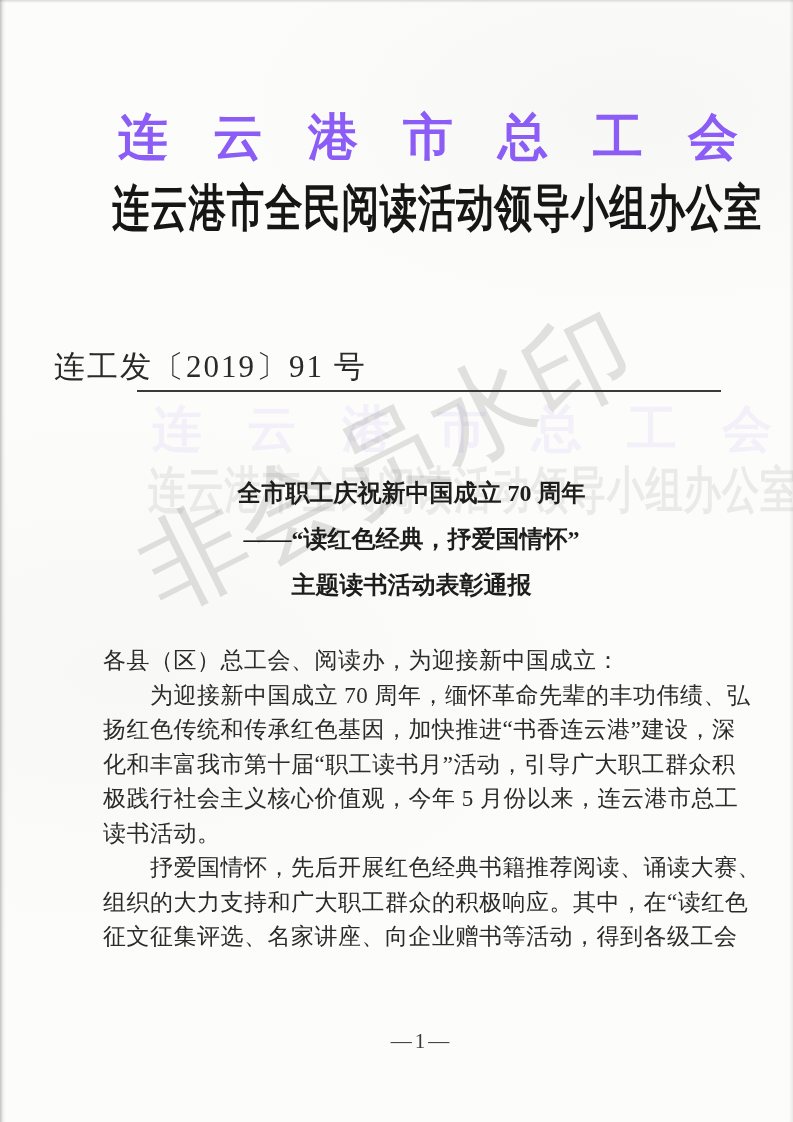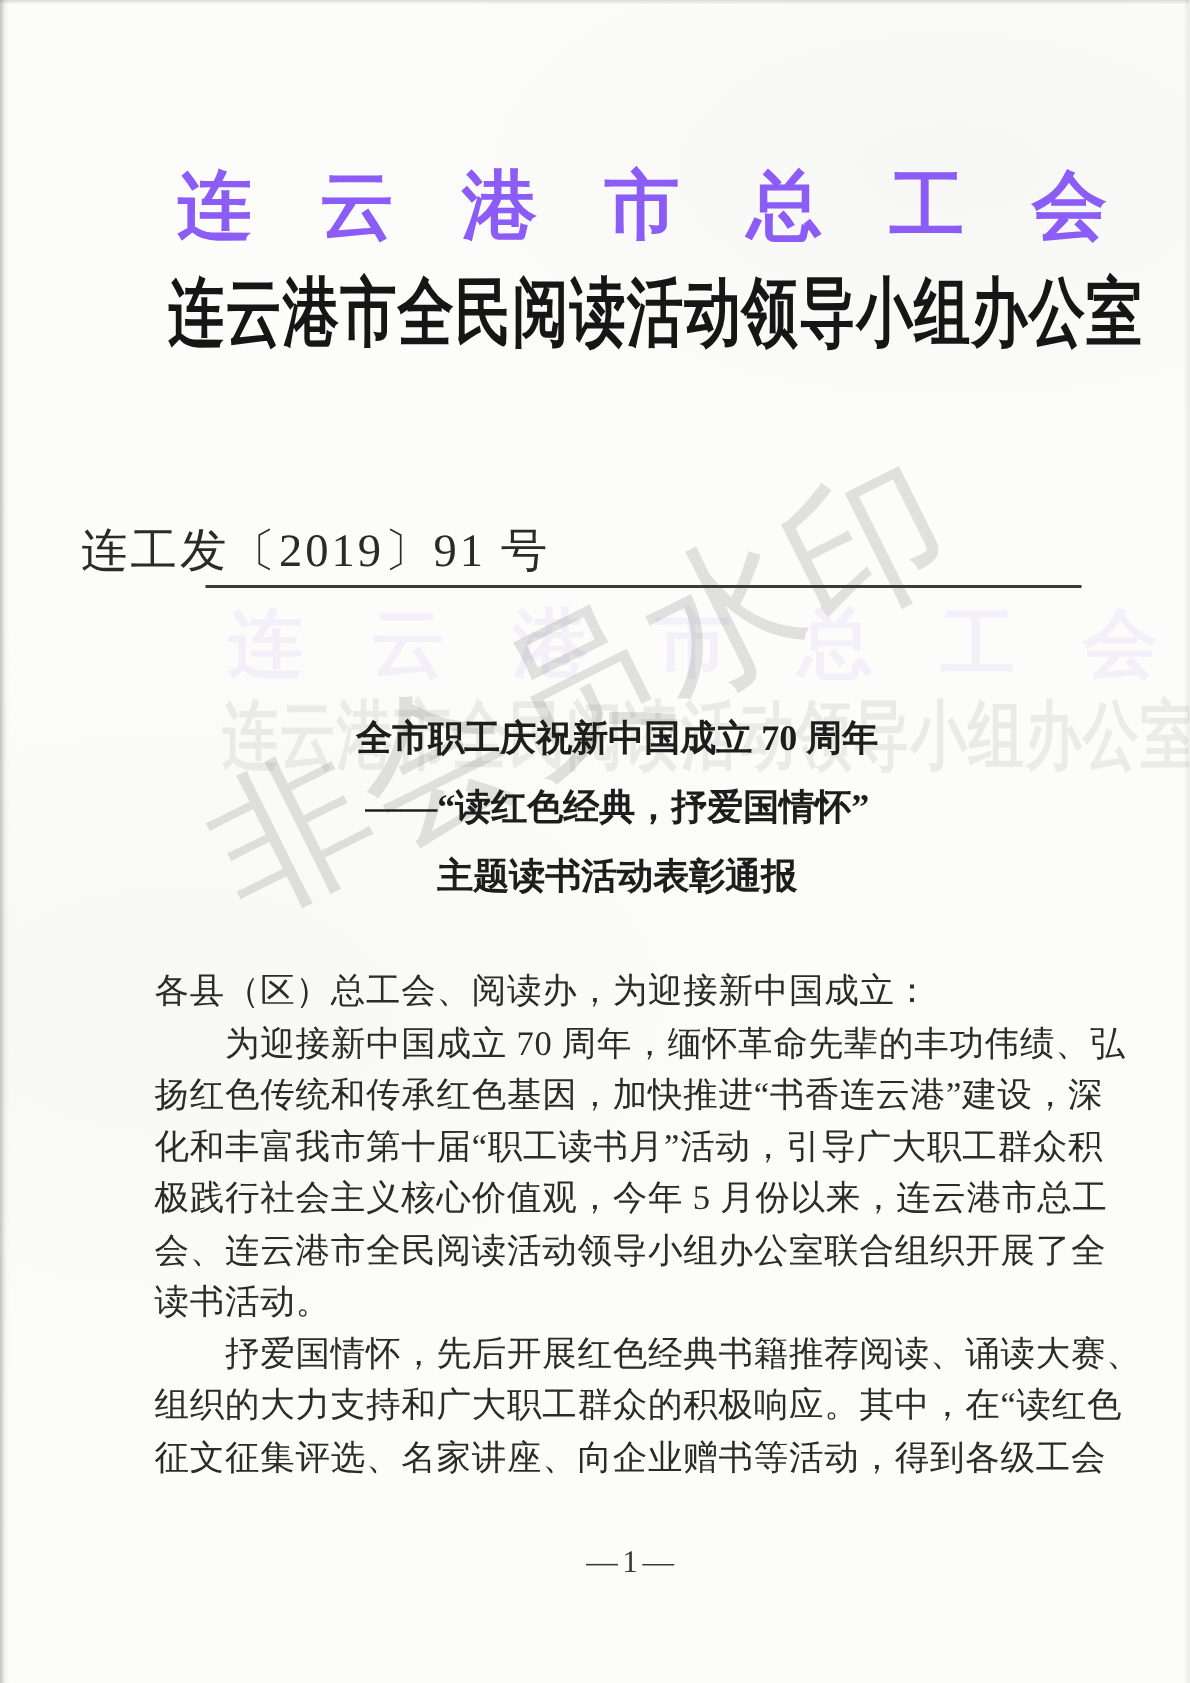--- a/index.html
+++ b/index.html
@@ -114,21 +114,20 @@
     <div class="t-line">——“读红色经典，抒爱国情怀”</div>
     <div class="t-line">主题读书活动表彰通报</div>
   </div>
 
   <div class="body">
     <div class="b-line">各县（区）总工会、阅读办，为迎接新中国成立：</div>
     <div class="b-line fill indent">为迎接新中国成立 70 周年，缅怀革命先辈的丰功伟绩、弘</div>
     <div class="b-line fill">扬红色传统和传承红色基因，加快推进“书香连云港”建设，深</div>
     <div class="b-line fill">化和丰富我市第十届“职工读书月”活动，引导广大职工群众积</div>
     <div class="b-line fill">极践行社会主义核心价值观，今年 5 月份以来，连云港市总工</div>
-    <div class="b-line fill">会、连云港市全民阅读活动领导小组办公室联合组织开展了全</div>
     <div class="b-line">读书活动。</div>
     <div class="b-line fill indent">抒爱国情怀，先后开展红色经典书籍推荐阅读、诵读大赛、</div>
     <div class="b-line fill">组织的大力支持和广大职工群众的积极响应。其中，在“读红色</div>
     <div class="b-line fill">征文征集评选、名家讲座、向企业赠书等活动，得到各级工会</div>
   </div>
 
   <div class="footer">—1—</div>
 
 </div>
 

